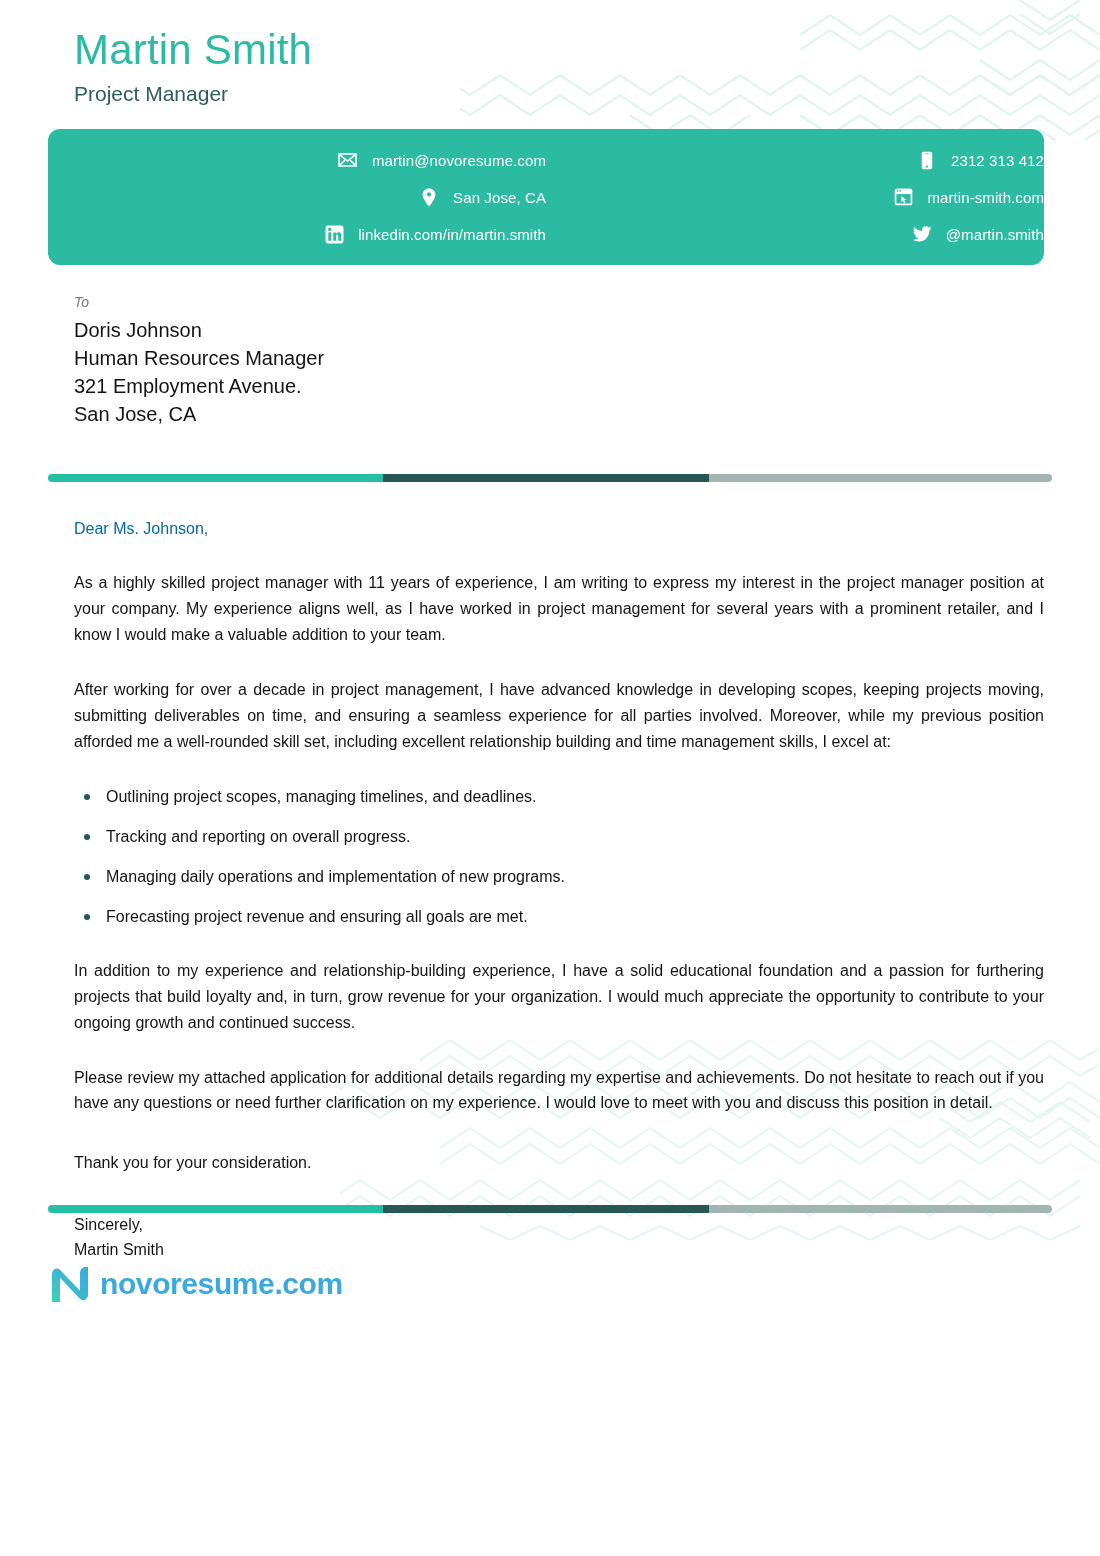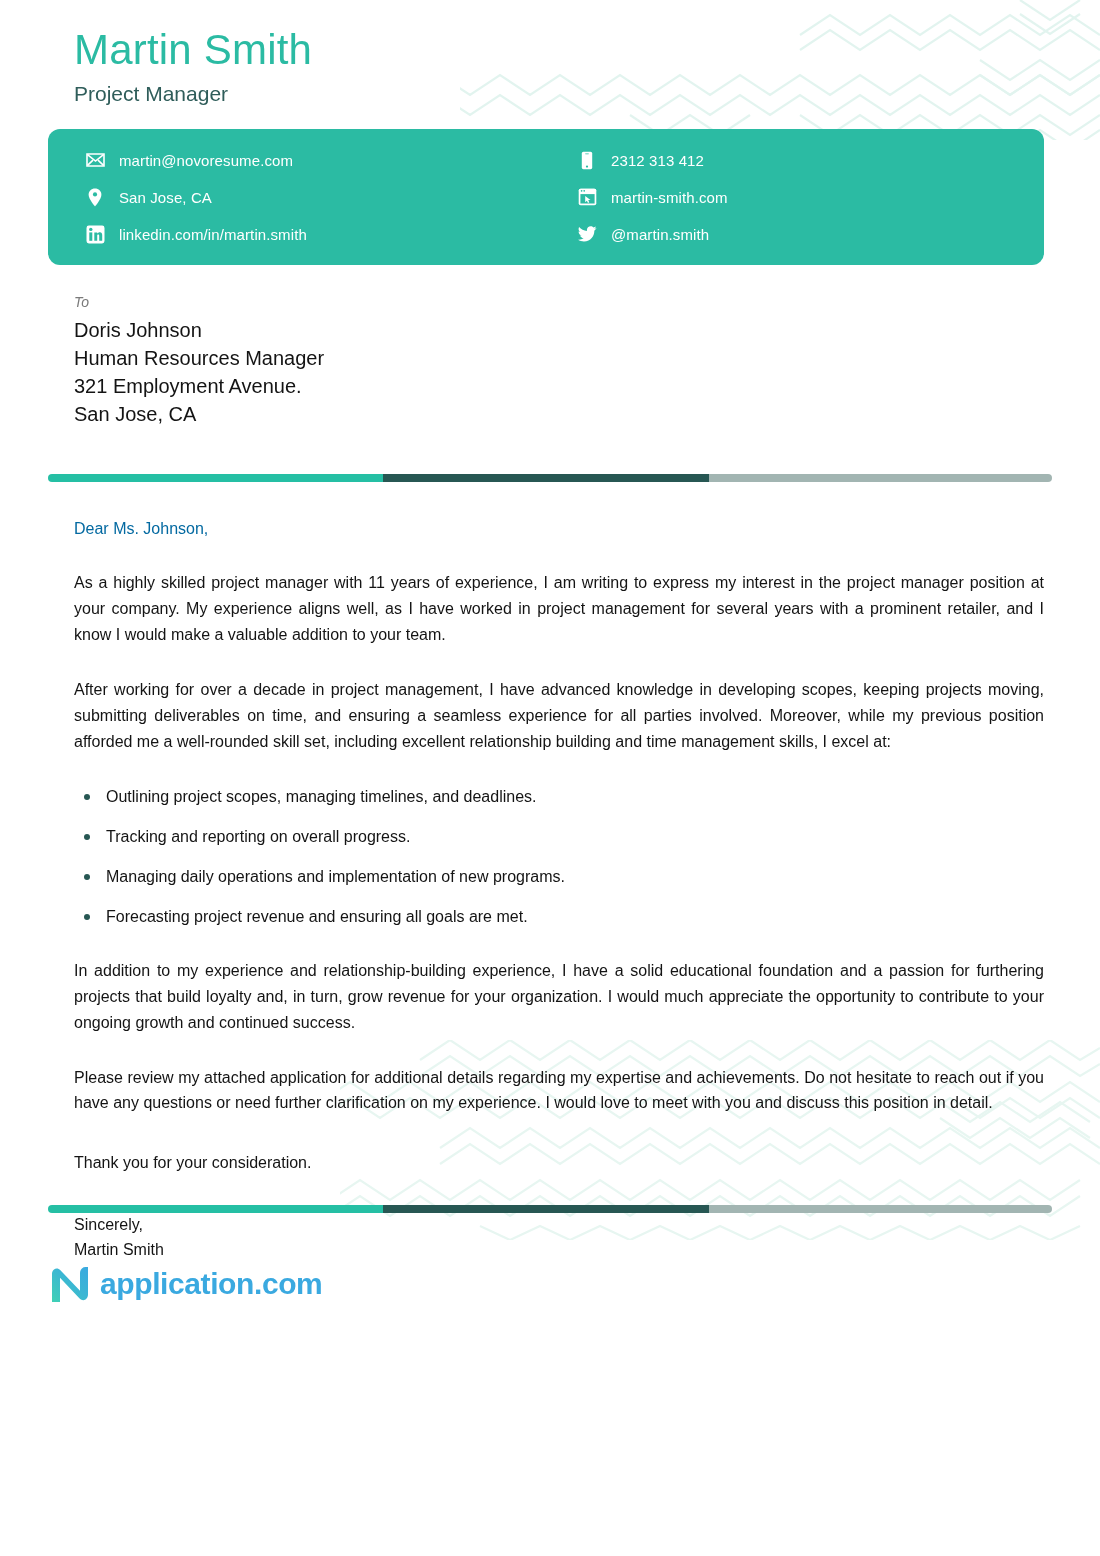--- a/index.html
+++ b/index.html
@@ -75,20 +75,21 @@
     flex-direction: column;
     gap: 13px;
   }
   .contact-col.left { padding-left: 34px; }
   .contact-col.right { padding-left: 28px; }
 
   .contact-item {
     display: flex;
     align-items: center;
     height: 24px;
+    justify-content: flex-end;
   }
   .contact-item .ico {
     width: 26px;
     min-width: 26px;
     display: flex;
     align-items: center;
     justify-content: center;
     margin-right: 11px;
   }
   .contact-item .ico svg { display: block; }
@@ -374,16 +375,16 @@
     <svg width="44" height="44" viewBox="0 0 44 44">
       <defs>
         <linearGradient id="nGrad" x1="0" y1="1" x2="1" y2="0">
           <stop offset="0%" stop-color="#3FD1B4"></stop>
           <stop offset="55%" stop-color="#3BB6D4"></stop>
           <stop offset="100%" stop-color="#3AA9E0"></stop>
         </linearGradient>
       </defs>
       <path d="M4 40 L4 12 C4 7 9 4.6 12.4 8.2 L32 28.8 L32 11 C32 7.6 34.4 5 37.6 5 L40 5 L40 32.6 C40 37.6 35 40 31.6 36.4 L12 15.8 L12 40 Z" fill="url(#nGrad)"></path>
     </svg>
-    <span class="logo-word">application.com</span>
+    <span class="logo-word">novoresume.com</span>
   </div>
 
 </div>
 
 </body></html>

